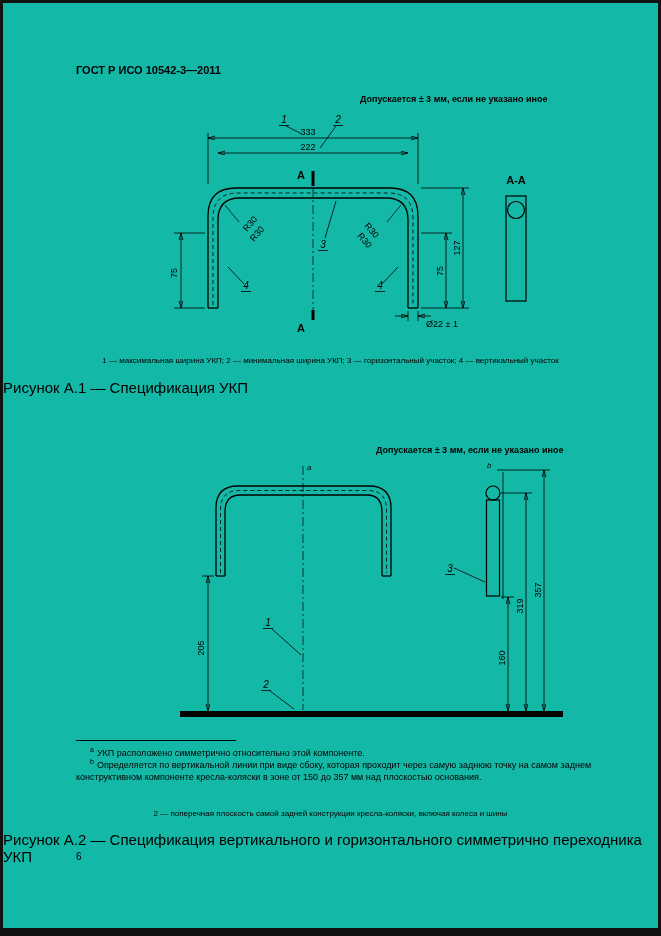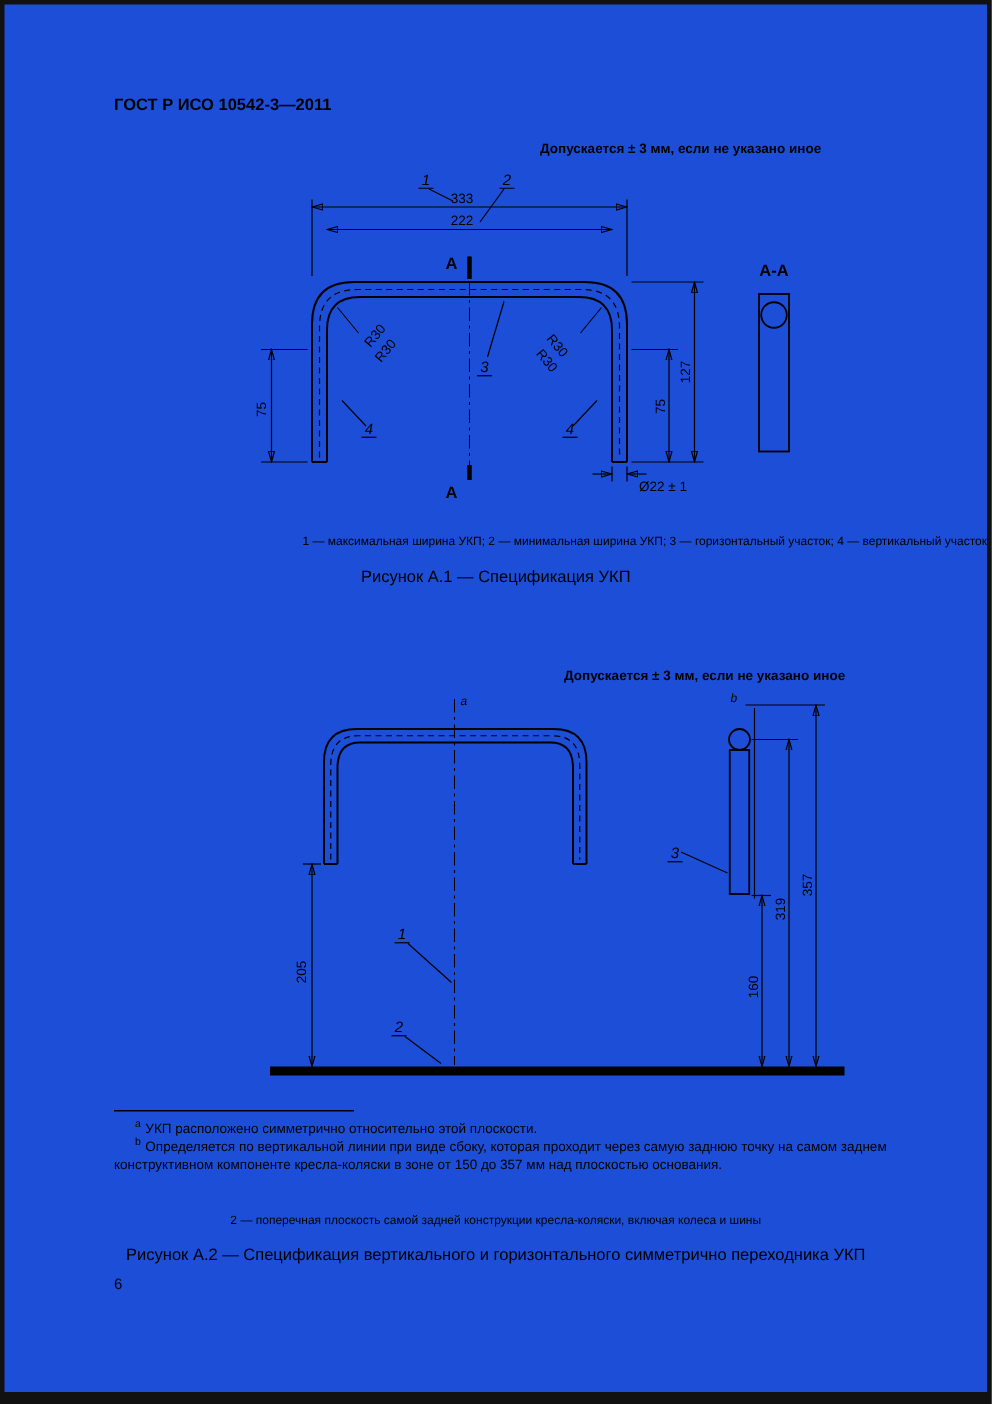--- a/index.html
+++ b/index.html
@@ -6,21 +6,21 @@
   html, body { margin: 0; padding: 0; }
   body {
     width: 661px; height: 936px;
     background: #ffffff;
     font-family: "Liberation Sans", sans-serif;
     color: #000;
   }
   .page {
     position: relative;
     width: 661px; height: 936px;
-    background: #1d4ed8;
+    background: #14b8a6;
     border: 3px solid #111;
     border-bottom-width: 8px;
     overflow: hidden;
   }
   .doc-header {
     position: absolute; left: 73px; top: 61px;
     font-size: 11px; font-weight: bold;
   }
   .tol-note {
     position: absolute;
@@ -32,23 +32,23 @@
   .svg-a1 { left: 95px; top: 105px; }
   .svg-a2 { left: 172px; top: 455px; }
   svg { overflow: visible; }
   svg text { font-family: "Liberation Sans", sans-serif; font-size: 9px; fill: #000; }
   svg text.lbl { font-style: italic; font-size: 10px; }
   svg text.sec { font-weight: bold; font-size: 11px; }
   svg text.tiny { font-style: italic; font-size: 8px; }
   svg line, svg path, svg rect, svg circle { stroke: #000; fill: none; }
   .caption-a1 {
     position: absolute; left: 0; top: 353px; width: 100%;
-    text-align: right; font-size: 8px;
-  }
-  .fig-title { position: absolute; left: 0; width: 100%; text-align: center; font-size: 11px; }
+    text-align: center; font-size: 8px;
+  }
+  .fig-title { position: absolute; left: 0; width: 100%; font-size: 15px; }
   .title-a1 { top: 376px; }
   .title-a2 { top: 828px; }
   .footnote-sep {
     position: absolute; left: 73px; top: 737px; width: 160px;
     border-top: 1px solid #000;
   }
   .footnote {
     position: absolute; left: 73px; width: 518px;
     font-size: 9px; line-height: 11.5px; text-indent: 14px;
   }
@@ -251,21 +251,21 @@
     </g>
     <g stroke-width="0.8">
       <line x1="322" y1="12" x2="375" y2="12"></line>
       <line x1="369" y1="12" x2="369" y2="253" marker-start="url(#ar2)" marker-end="url(#ar2)"></line>
       <text x="366" y="132" text-anchor="middle" transform="rotate(-90 366 132)">357</text>
     </g>
   </svg>
 
   <div class="footnote-sep"></div>
   <div class="footnote fn-a">
-    <sup>a</sup><span class="fn-text">УКП расположено симметрично относительно этой плоскости.</span>
+    <sup>a</sup><span class="fn-text">УКП расположено симметрично относительно этой компоненте.</span>
   </div>
   <div class="footnote fn-b">
     <sup>b</sup><span class="fn-text">Определяется по вертикальной линии при виде сбоку, которая проходит через самую заднюю точку на самом заднем конструктивном компоненте кресла-коляски в зоне от 150 до 357 мм над плоскостью основания.</span>
   </div>
 
   <div class="caption-a2 cap2-l2">2 — поперечная плоскость самой задней конструкции кресла-коляски, включая колеса и шины</div>
   <div class="fig-title title-a2">Рисунок А.2 — Спецификация вертикального и горизонтального симметрично переходника УКП</div>
 
   <div class="page-num">6</div>
 

